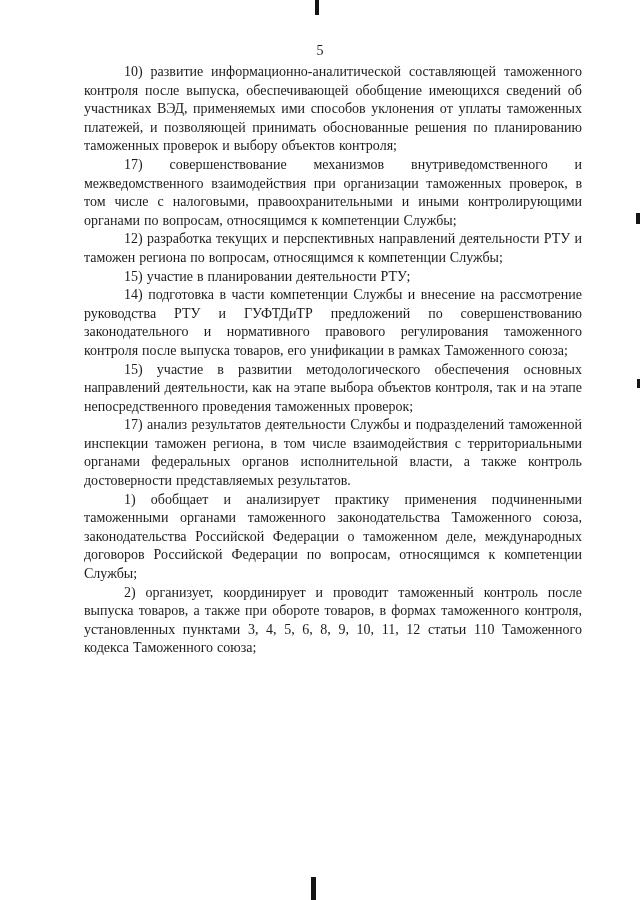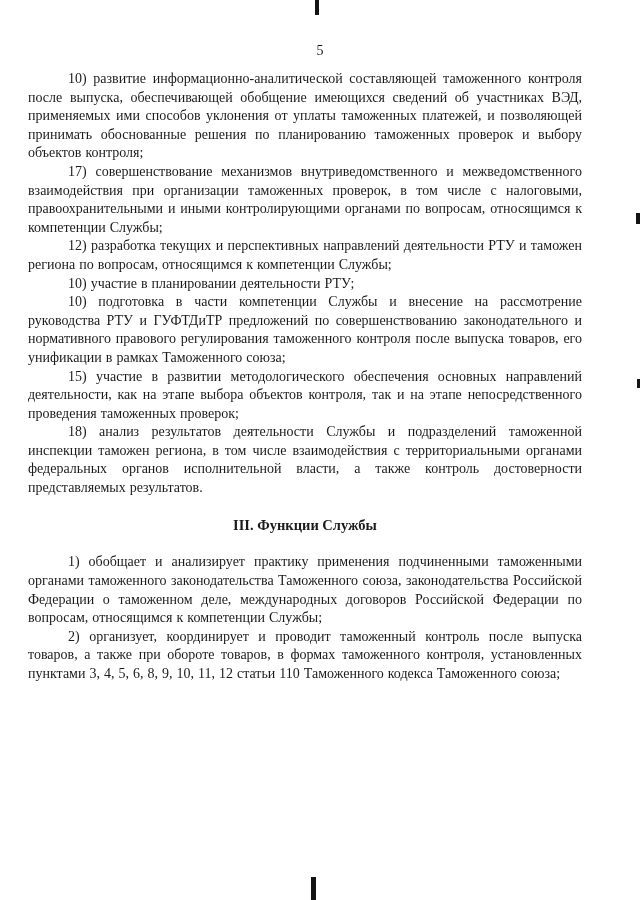--- a/index.html
+++ b/index.html
@@ -18,22 +18,22 @@
     height: 900px;
     position: relative;
   }
   .page-number {
     padding-top: 41px;
     text-align: center;
     font-size: 14px;
     line-height: 19px;
   }
   .doc {
-    margin-top: 10px;
-    padding: 0 58px 0 28px;
+    margin-top: 3px;
+    padding: 0 58px 0 84px;
   }
   .para {
     margin: 0;
     text-indent: 40px;
     text-align: justify;
     font-size: 14px;
     line-height: 18.6px;
     word-spacing: 0.5px;
   }
   .heading {
@@ -59,26 +59,25 @@
 <body>
 
 <div class="page">
 
   <div class="page-number">5</div>
 
   <div class="doc">
     <p class="para">10) развитие информационно-аналитической составляющей таможенного контроля после выпуска, обеспечивающей обобщение имеющихся сведений об участниках ВЭД, применяемых ими способов уклонения от уплаты таможенных платежей, и позволяющей принимать обоснованные решения по планированию таможенных проверок и выбору объектов контроля;</p>
     <p class="para">17) совершенствование механизмов внутриведомственного и межведомственного взаимодействия при организации таможенных проверок, в том числе с налоговыми, правоохранительными и иными контролирующими органами по вопросам, относящимся к компетенции Службы;</p>
     <p class="para">12) разработка текущих и перспективных направлений деятельности РТУ и таможен региона по вопросам, относящимся к компетенции Службы;</p>
-    <p class="para">10) участие в планировании деятельности РТУ;</p>
-    <p class="para">10) подготовка в части компетенции Службы и внесение на рассмотрение руководства РТУ и ГУФТДиТР предложений по совершенствованию законодательного и нормативного правового регулирования таможенного контроля после выпуска товаров, его унификации в рамках Таможенного союза;</p>
+    <p class="para">15) участие в планировании деятельности РТУ;</p>
+    <p class="para">14) подготовка в части компетенции Службы и внесение на рассмотрение руководства РТУ и ГУФТДиТР предложений по совершенствованию законодательного и нормативного правового регулирования таможенного контроля после выпуска товаров, его унификации в рамках Таможенного союза;</p>
     <p class="para">15) участие в развитии методологического обеспечения основных направлений деятельности, как на этапе выбора объектов контроля, так и на этапе непосредственного проведения таможенных проверок;</p>
-    <p class="para">18) анализ результатов деятельности Службы и подразделений таможенной инспекции таможен региона, в том числе взаимодействия с территориальными органами федеральных органов исполнительной власти, а также контроль достоверности представляемых результатов.</p>
+    <p class="para">17) анализ результатов деятельности Службы и подразделений таможенной инспекции таможен региона, в том числе взаимодействия с территориальными органами федеральных органов исполнительной власти, а также контроль достоверности представляемых результатов.</p>
 
-    <h3 class="heading">III. Функции Службы</h3>
 
     <p class="para">1) обобщает и анализирует практику применения подчиненными таможенными органами таможенного законодательства Таможенного союза, законодательства Российской Федерации о таможенном деле, международных договоров Российской Федерации по вопросам, относящимся к компетенции Службы;</p>
     <p class="para">2) организует, координирует и проводит таможенный контроль после выпуска товаров, а также при обороте товаров, в формах таможенного контроля, установленных пунктами 3, 4, 5, 6, 8, 9, 10, 11, 12 статьи 110 Таможенного кодекса Таможенного союза;</p>
   </div>
 
   <div class="artifact artifact-top"></div>
   <div class="artifact artifact-bottom"></div>
   <div class="artifact artifact-right-1"></div>
   <div class="artifact artifact-right-2"></div>
 

